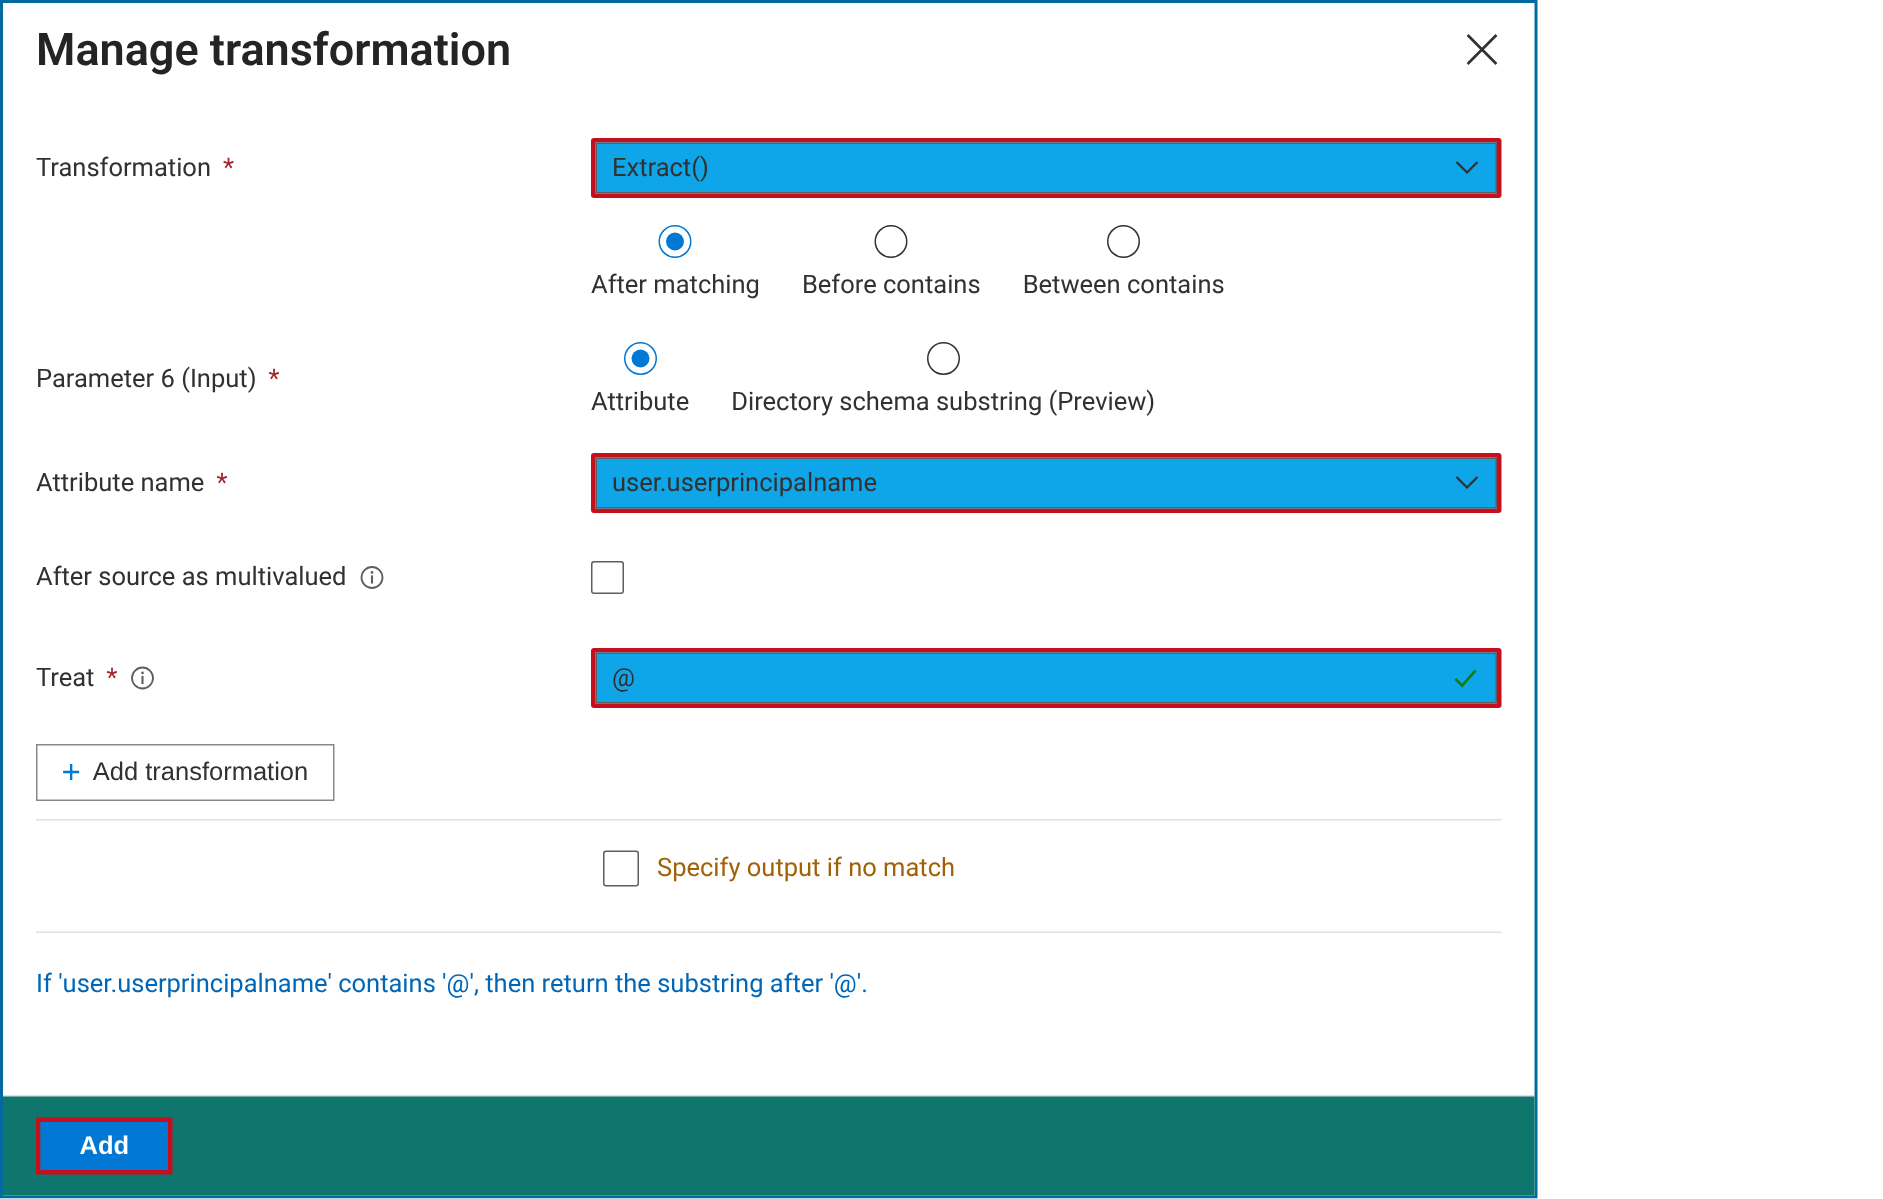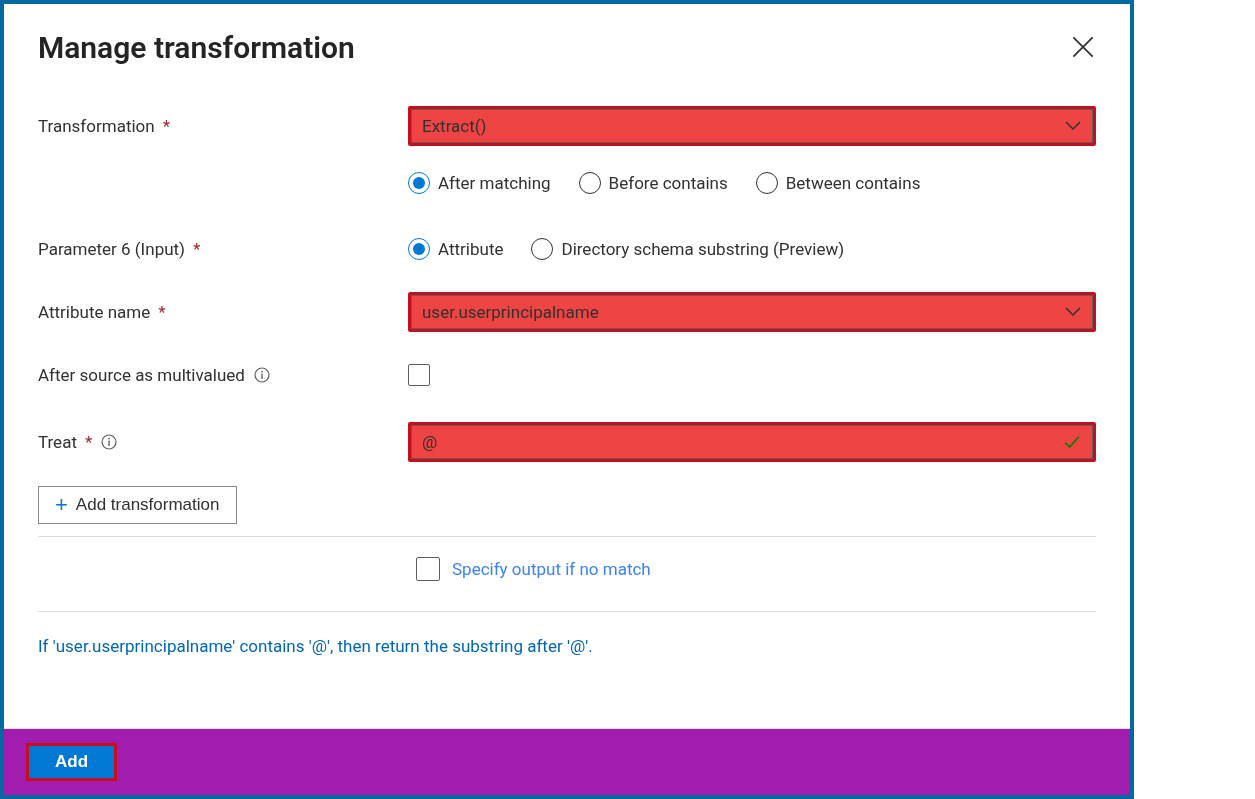--- a/index.html
+++ b/index.html
@@ -4,25 +4,25 @@
 <style>
   * { box-sizing: border-box; }
   html, body {
     margin: 0; padding: 0;
     font-family: "Segoe UI", -apple-system, BlinkMacSystemFont, Roboto, "Helvetica Neue", Arial, sans-serif;
     font-size: 16px;
     color: #323130;
     background: #ffffff;
   }
   .panel {
-    width: 1134px;
+    width: 1025px;
     height: 799px;
-    border: 4px solid #0369a1;
+    border: 2px solid #0369a1;
     position: relative;
-    padding: 12px;
+    padding: 0;
     background: #ffffff;
   }
   
   .header {
     display: flex;
     align-items: flex-start;
     justify-content: space-between;
     padding: 14px 24px 10px 22px;
   }
   .title {
@@ -85,41 +85,42 @@
   }
   .field-inner {
     border: 1px solid #605e5c;
     flex: 1;
     display: flex;
     align-items: center;
     height: 34px;
     padding: 0 10px;
     font-size: 17px;
     color: #323130;
-    background: #ef4444;
+    background: #0ea5e9;
   }
   .field-value { flex: 1; }
   .chevron-down-icon {
     width: 18px; height: 18px;
     display: inline-flex; align-items: center; justify-content: center;
   }
   .chevron-down-icon svg { width: 16px; height: 10px; }
   .check-icon {
     width: 20px; height: 20px;
     display: inline-flex; align-items: center; justify-content: center;
   }
   .check-icon svg { width: 18px; height: 18px; }
 
   
   .radio-group { display: flex; align-items: center; gap: 28px; }
   .radio {
     display: inline-flex; align-items: center; gap: 8px;
     cursor: pointer;
     font-size: 17px;
     color: #323130;
+    flex-direction: column;
   }
   .radio .outer {
     width: 22px; height: 22px; border-radius: 50%;
     border: 1.5px solid #323130;
     display: inline-flex; align-items: center; justify-content: center;
     background: #fff;
   }
   .radio.selected .outer { border-color: #0078d4; }
   .radio .inner {
     width: 12px; height: 12px; border-radius: 50%;
@@ -131,21 +132,21 @@
   .checkbox {
     width: 22px; height: 22px;
     border: 1px solid #605e5c;
     border-radius: 2px;
     background: #fff;
     cursor: pointer;
   }
   .checkbox.lg { width: 24px; height: 24px; }
   .checkbox-labelled {
     display: flex; align-items: center; gap: 12px;
-    font-size: 17px; color: #3b82f6;
+    font-size: 17px; color: #a16207;
   }
 
   
   .add-transform-btn {
     display: inline-flex;
     align-items: center;
     gap: 8px;
     border: 1px solid #8a8886;
     background: #fff;
     padding: 6px 16px;
@@ -173,21 +174,21 @@
     font-size: 17px;
     margin: 24px 0 0 0;
   }
 
   
   .footer {
     position: absolute;
     left: 0; right: 0; bottom: 0;
     border-top: 1px solid #e1dfdd;
     padding: 14px 22px;
-    background: #a21caf;
+    background: #0f766e;
   }
   .add-btn-wrap {
     display: inline-block;
     border: 3px solid #c50f1f;
     padding: 0;
   }
   .add-btn {
     background: #0078d4;
     color: #fff;
     border: none;

